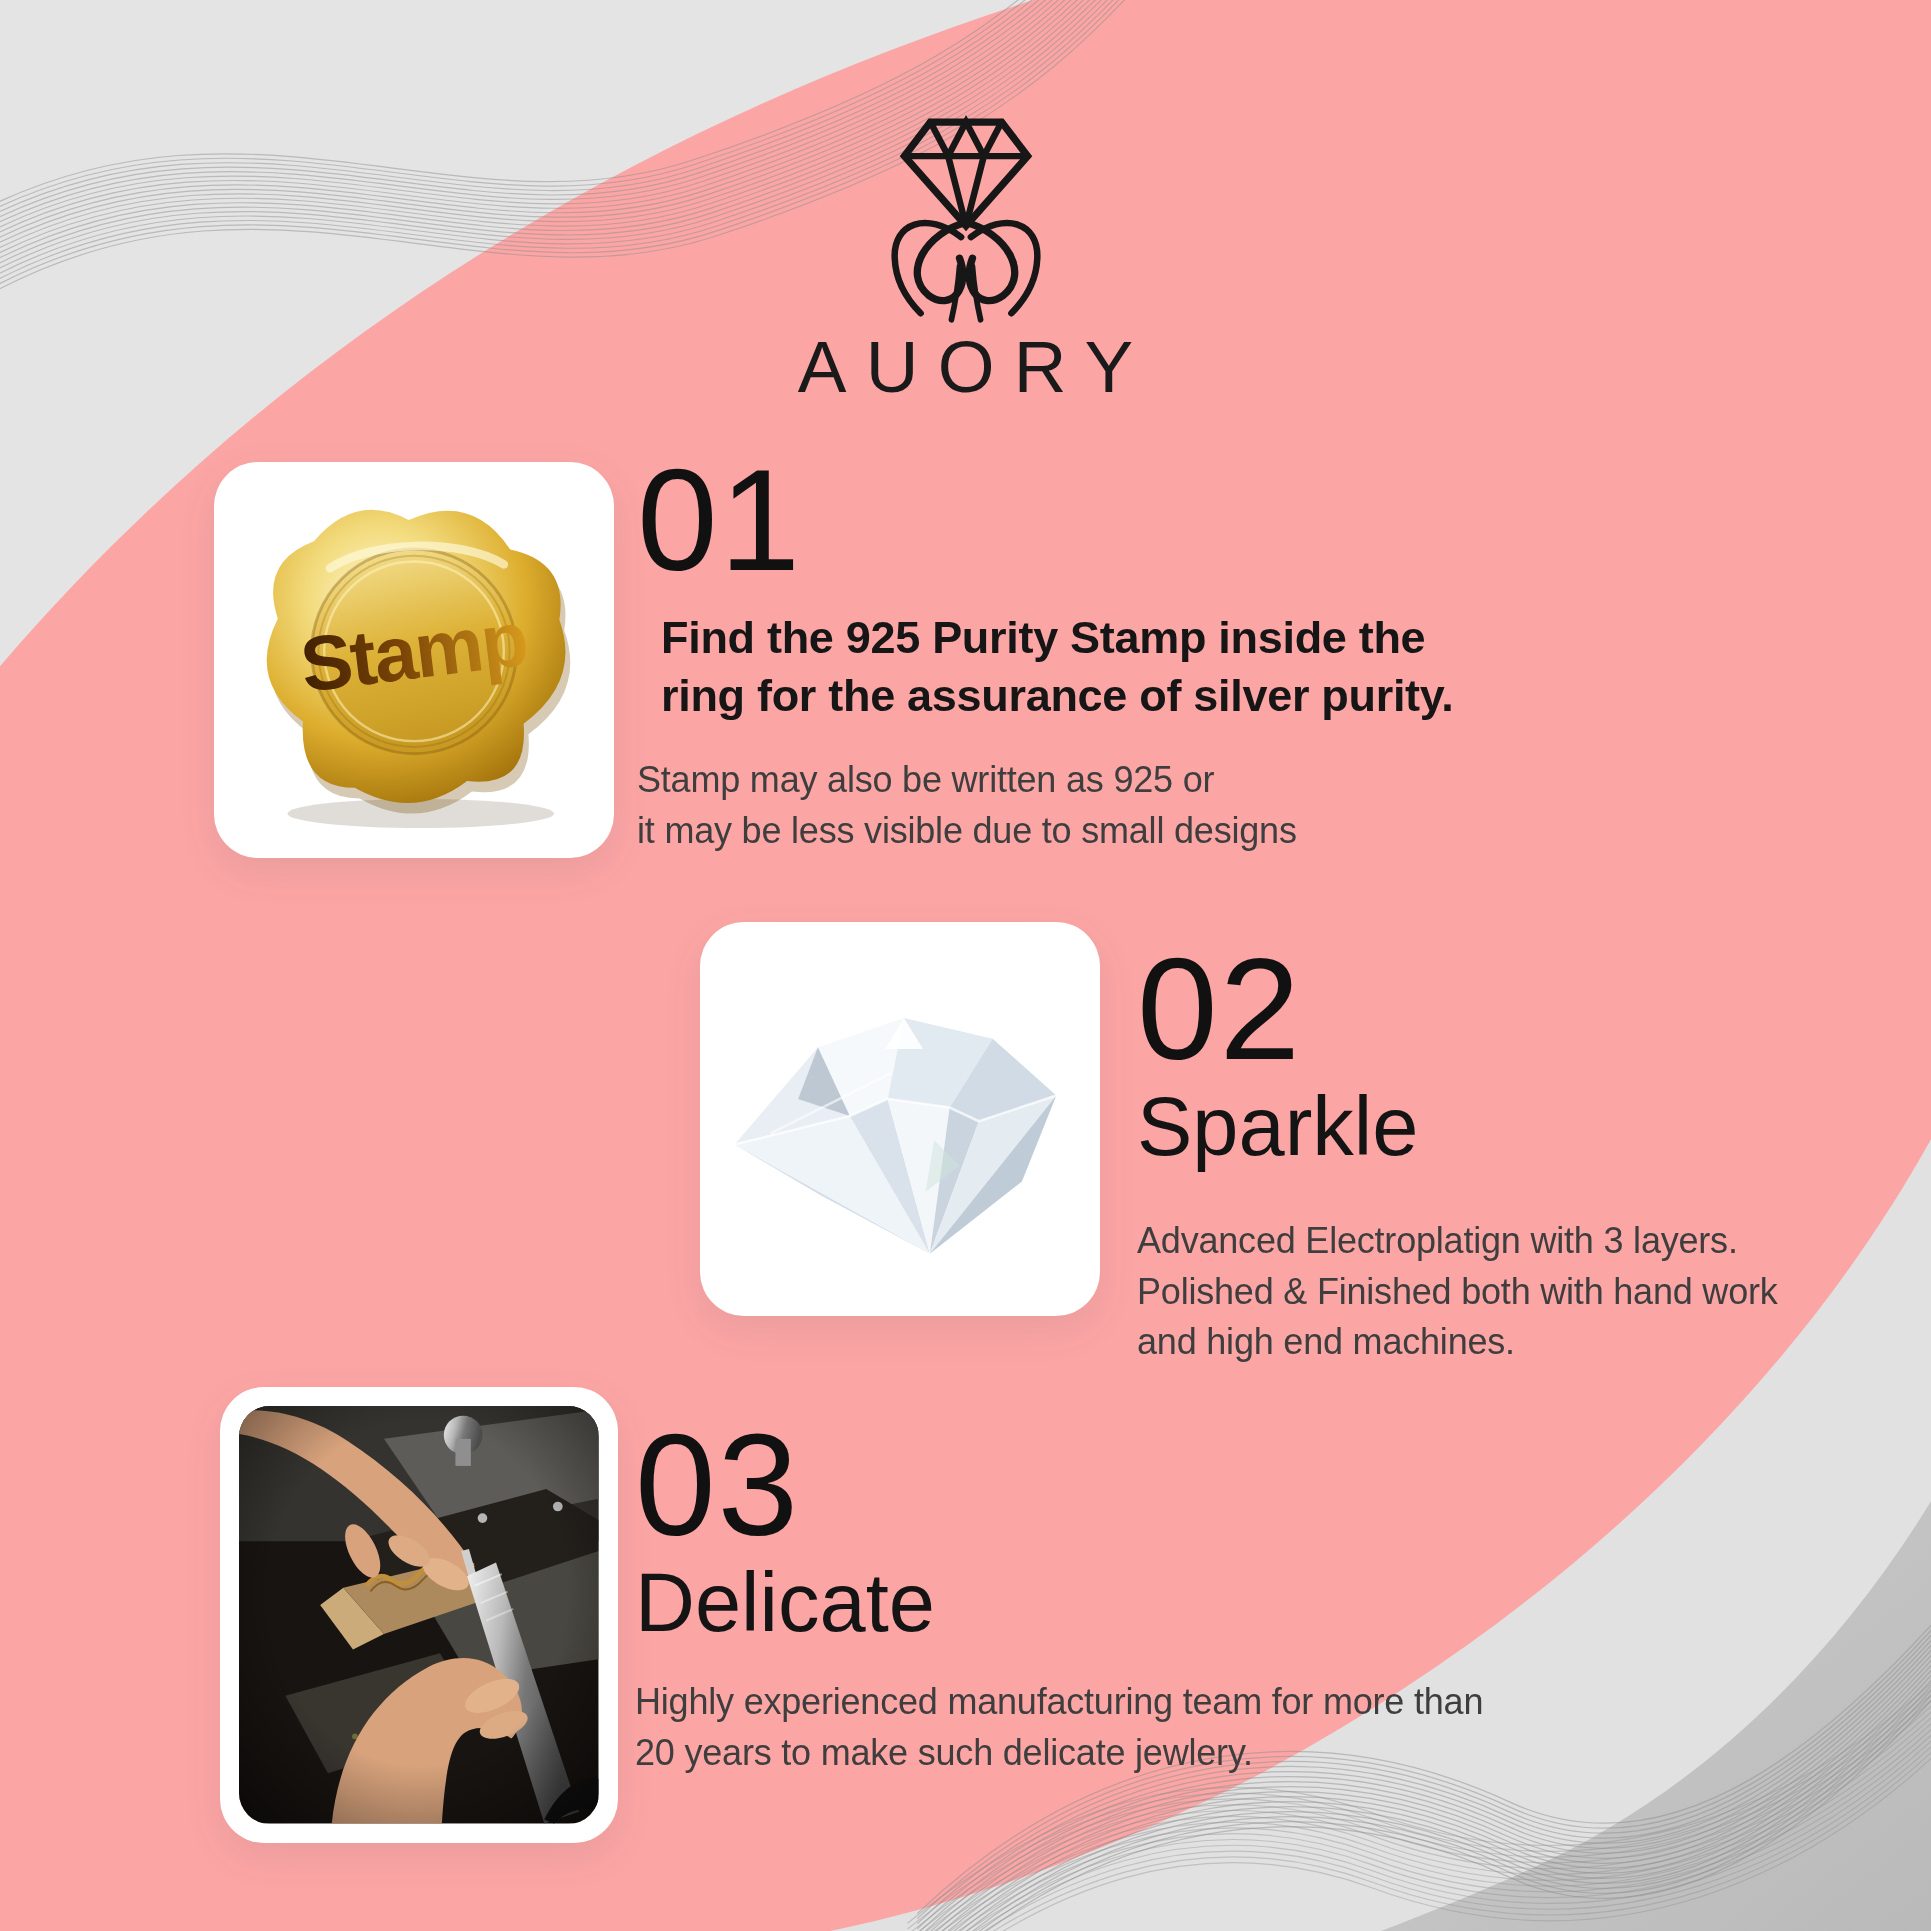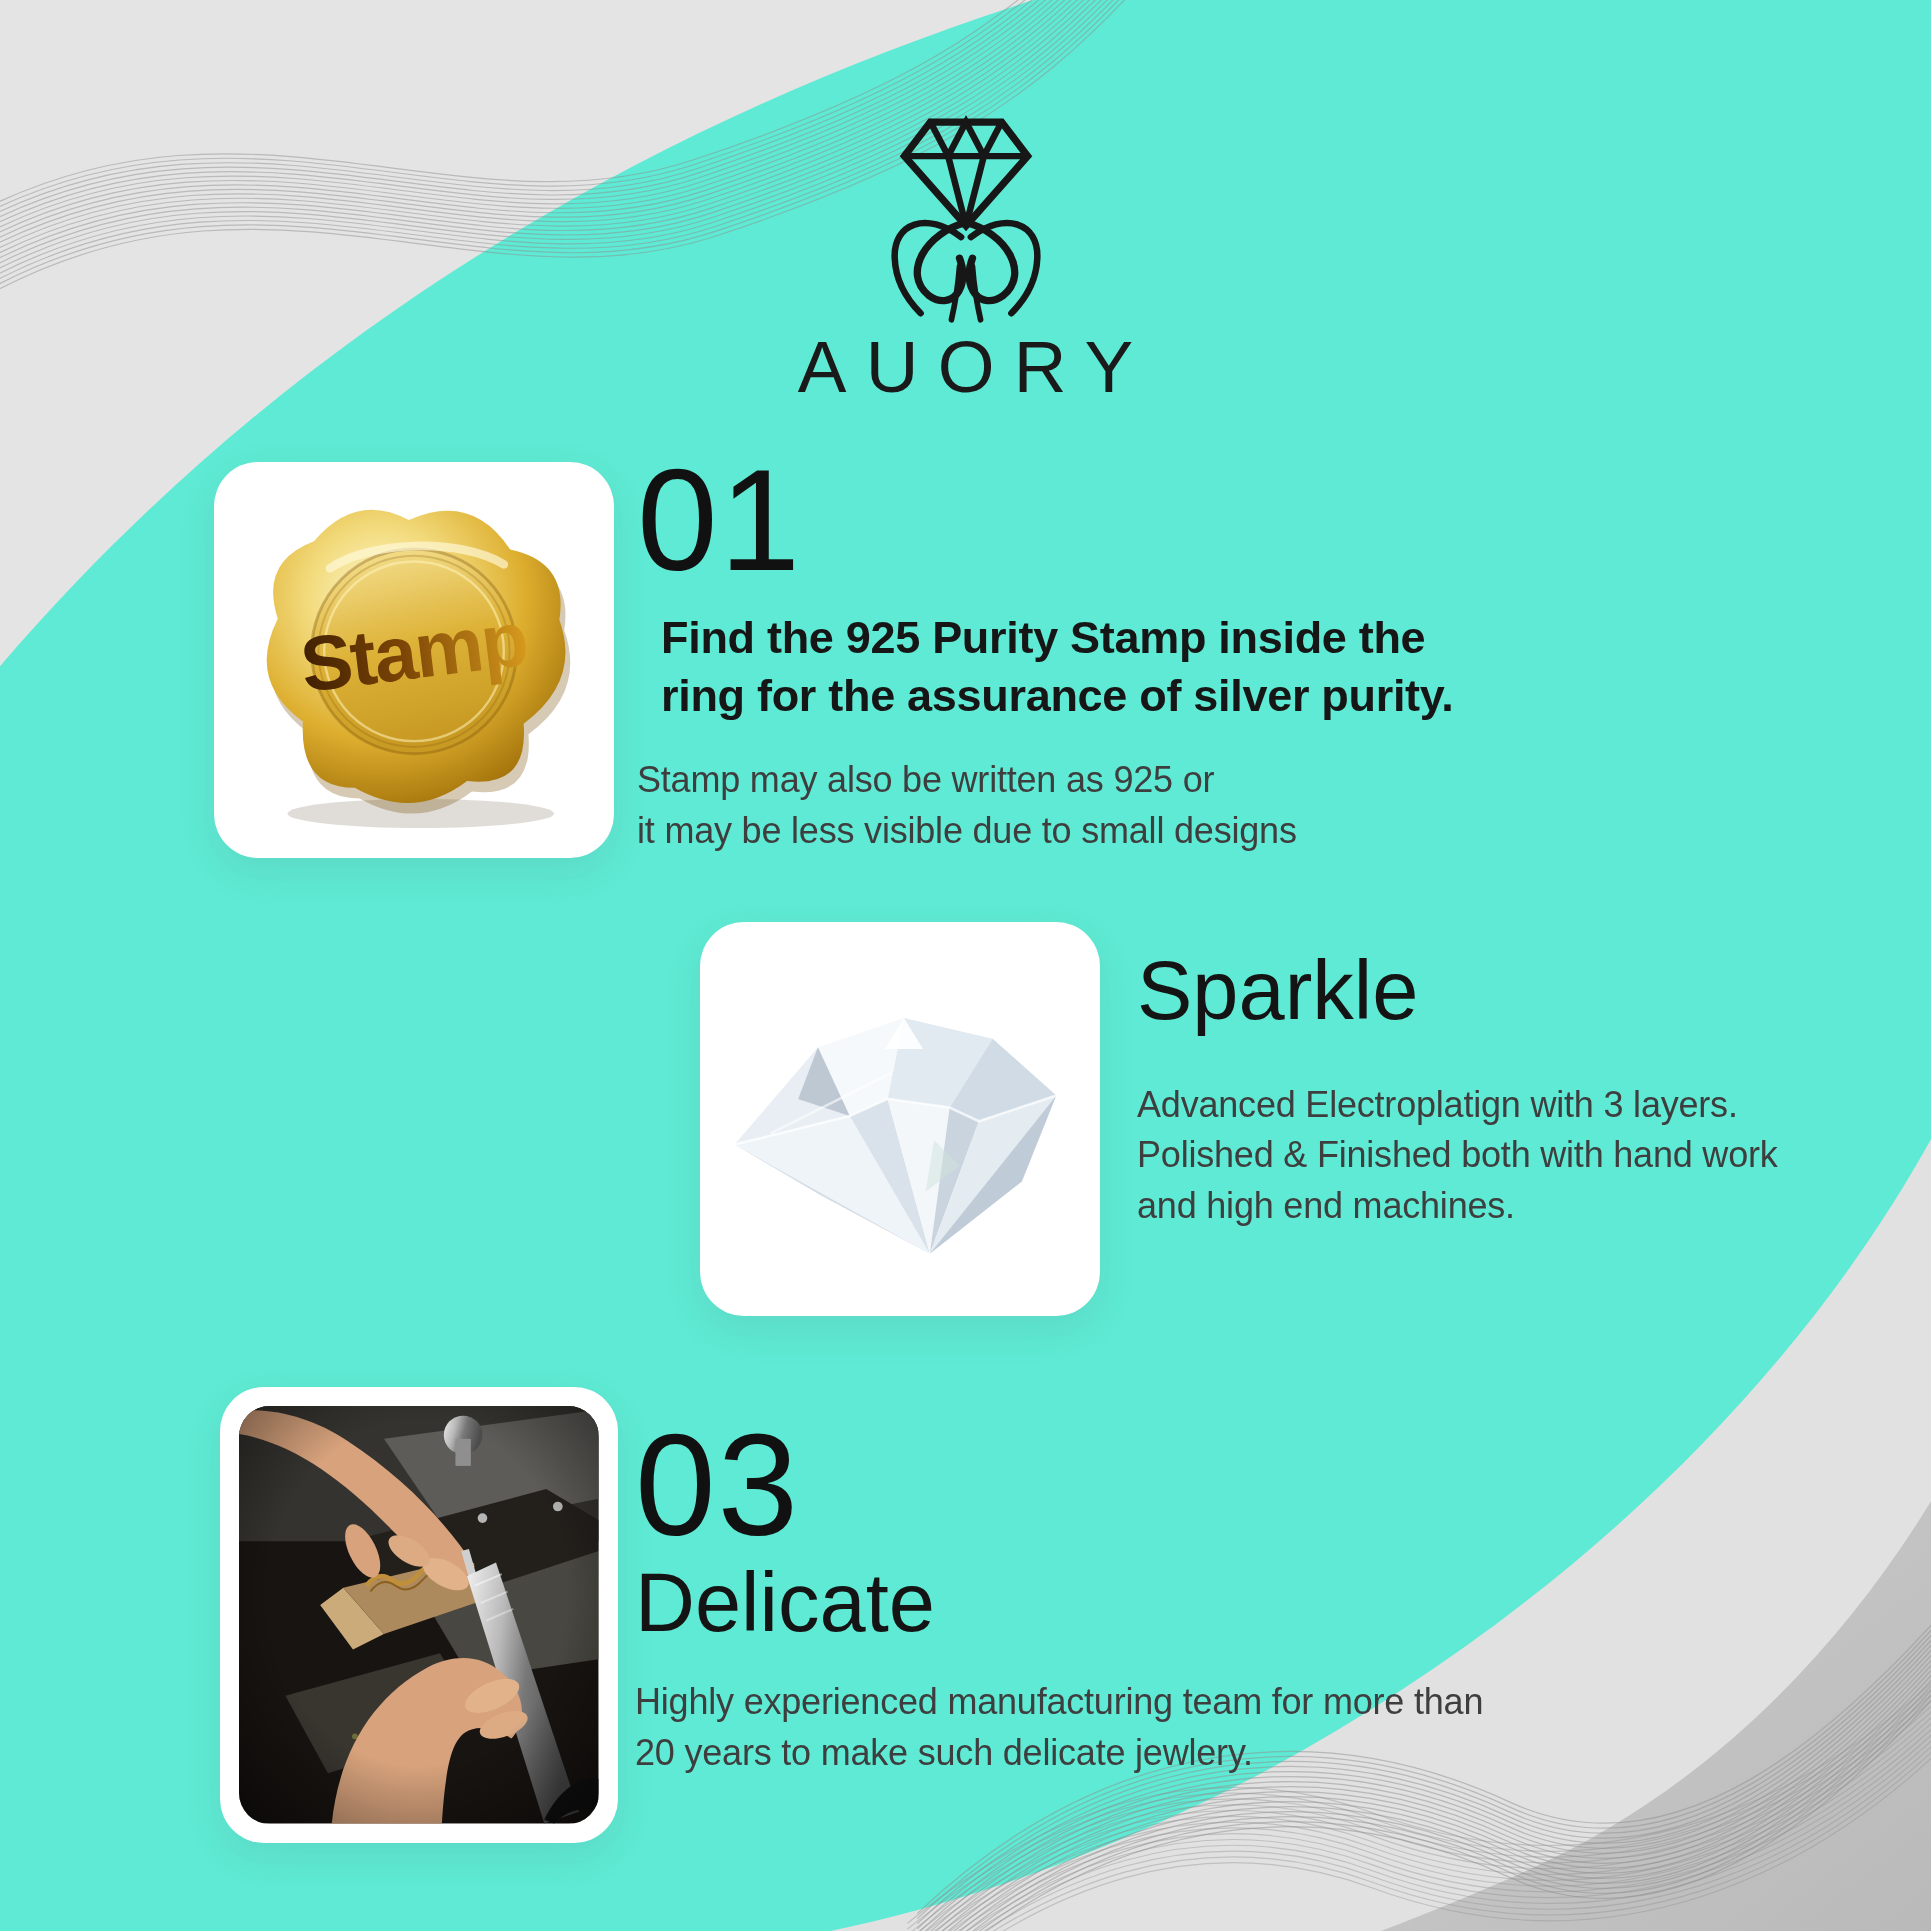--- a/index.html
+++ b/index.html
@@ -1,18 +1,18 @@
 <!DOCTYPE html>
 <html><head>
 <meta charset="utf-8">
 <style>
   html,body{margin:0;padding:0;background:#ececec;}
   .canvas{
     position:relative;width:1931px;height:1931px;overflow:hidden;
-    background:#5eead4;font-family:"Liberation Sans",sans-serif;color:#151515;
+    background:#fca5a5;font-family:"Liberation Sans",sans-serif;color:#151515;
   }
   svg.bg{position:absolute;left:0;top:0;width:1931px;height:1931px;}
   
   .brand{position:absolute;left:0;top:0;width:1931px;text-align:center;}
   .brand .logo{display:block;margin:114px auto 0;width:236px;height:209px;}
   .brand-name{
     margin-top:1.9px;font-size:73px;font-weight:400;letter-spacing:19.3px;
     text-indent:19.3px;color:#1a1a1a;
   }
   
@@ -195,20 +195,21 @@
           <polygon points="392,148 352,248 245,332" fill="#bfcbd7"></polygon>
           <polygon points="18,205 245,332 118,264" fill="#d5dee7"></polygon>
           <polygon points="215,58 237,94 193,94" fill="#ffffff" opacity=".9"></polygon>
           <polygon points="250,200 280,230 240,260" fill="#cfe3da" opacity=".5"></polygon>
           <polyline points="18,205 152,172 196,152 268,162 302,178 392,148" fill="none" stroke="#ffffff" stroke-width="3" opacity=".7"></polyline>
           <line x1="60" y1="192" x2="200" y2="122" stroke="#ffffff" stroke-width="3" opacity=".6"></line>
         </svg>
       </div>
     </div>
     <div class="copy s2">
+      <div class="num">02</div>
       <div class="title">Sparkle</div>
       <div class="body">Advanced Electroplatign with 3 layers.
 Polished &amp; Finished both with hand work
 and high end machines.</div>
     </div>
   </section>
 
   <section>
     <div class="card c3">
       <div class="inset">

